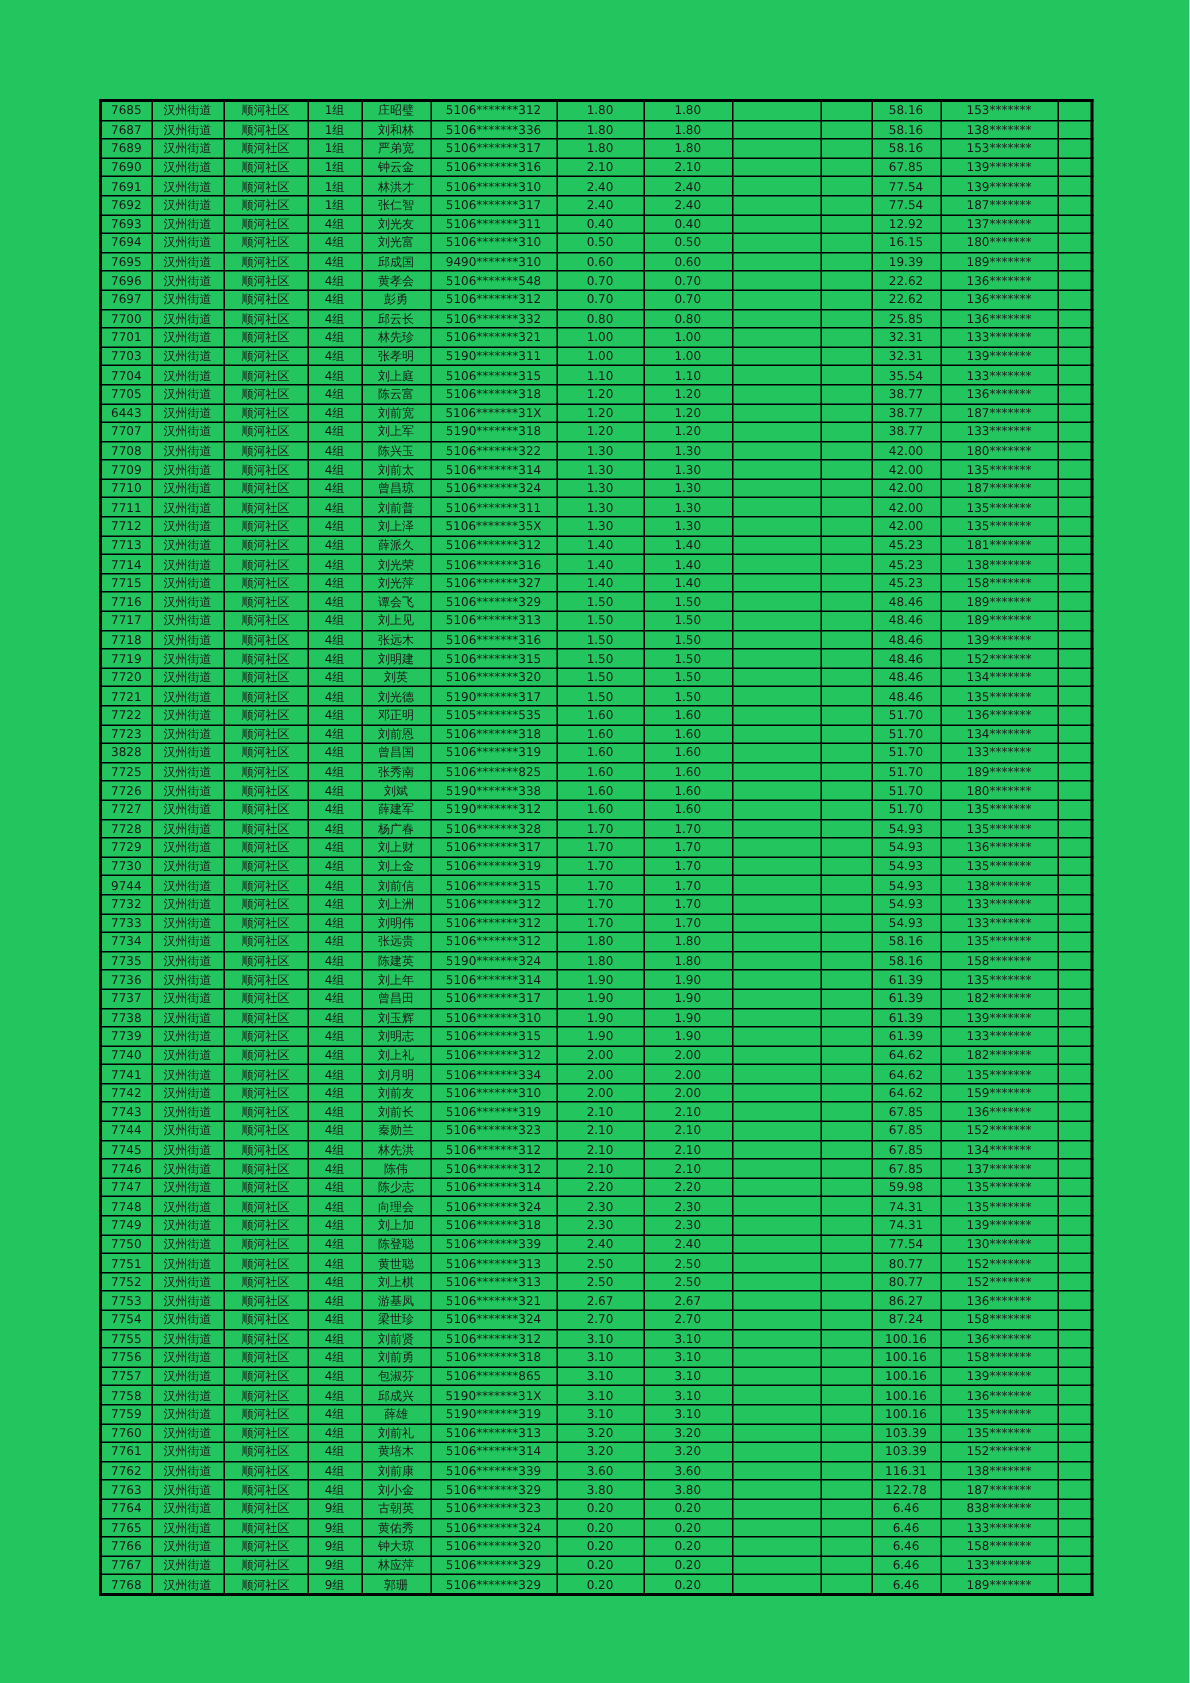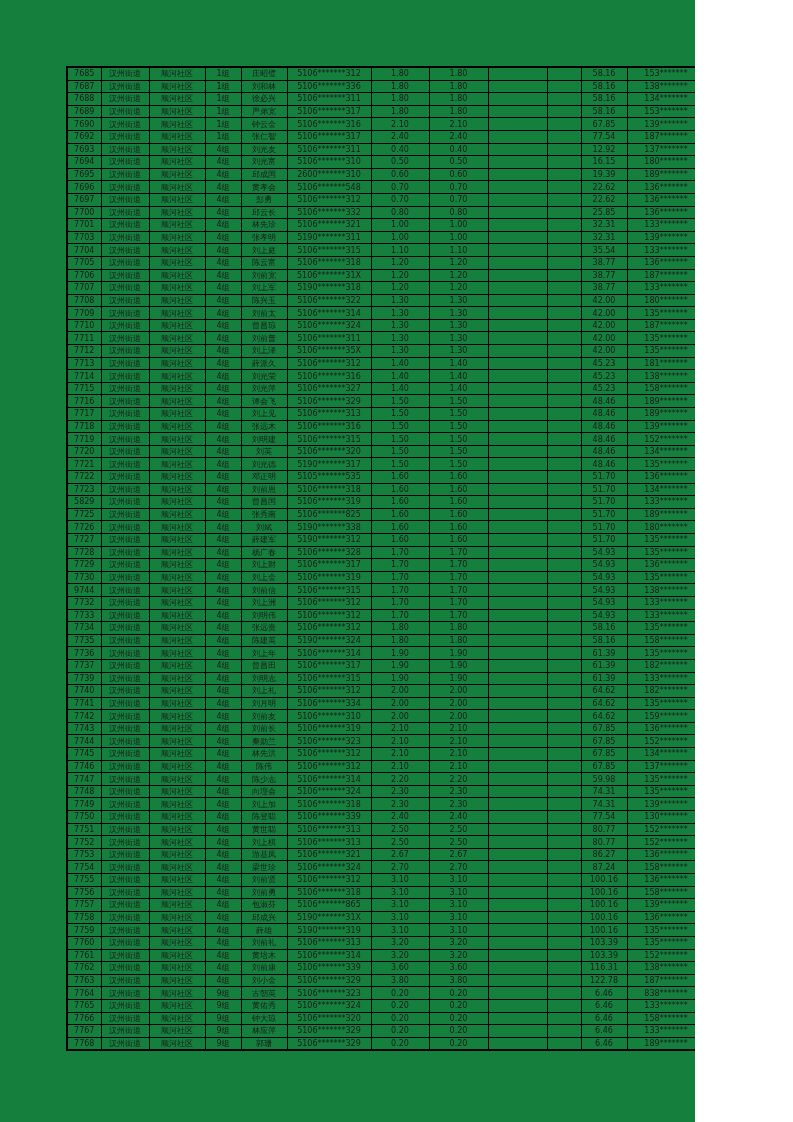--- a/index.html
+++ b/index.html
@@ -2,23 +2,23 @@
 <html><head>
 <meta charset="utf-8">
 <style>
   html, body {
     margin: 0;
     padding: 0;
     background: #ffffff;
   }
   .page {
     position: relative;
-    width: 695px;
+    width: 793px;
     height: 1122px;
-    background: #15803d;
+    background: #22c55e;
     overflow: hidden;
     font-family: "DejaVu Sans", sans-serif;
   }
   table.data-table {
     position: absolute;
     left: 66px;
     top: 66px;
     width: 661px;
     border-collapse: collapse;
     table-layout: fixed;
@@ -82,35 +82,20 @@
           <td>5106*******336</td>
           <td>1.80</td>
           <td>1.80</td>
           <td></td>
           <td></td>
           <td>58.16</td>
           <td>138*******</td>
           <td></td>
         </tr>
         <tr>
-          <td>7688</td>
-          <td>汉州街道</td>
-          <td>顺河社区</td>
-          <td>1组</td>
-          <td>徐必兴</td>
-          <td>5106*******311</td>
-          <td>1.80</td>
-          <td>1.80</td>
-          <td></td>
-          <td></td>
-          <td>58.16</td>
-          <td>134*******</td>
-          <td></td>
-        </tr>
-        <tr>
           <td>7689</td>
           <td>汉州街道</td>
           <td>顺河社区</td>
           <td>1组</td>
           <td>严弟宽</td>
           <td>5106*******317</td>
           <td>1.80</td>
           <td>1.80</td>
           <td></td>
           <td></td>
@@ -127,20 +112,35 @@
           <td>5106*******316</td>
           <td>2.10</td>
           <td>2.10</td>
           <td></td>
           <td></td>
           <td>67.85</td>
           <td>139*******</td>
           <td></td>
         </tr>
         <tr>
+          <td>7691</td>
+          <td>汉州街道</td>
+          <td>顺河社区</td>
+          <td>1组</td>
+          <td>林洪才</td>
+          <td>5106*******310</td>
+          <td>2.40</td>
+          <td>2.40</td>
+          <td></td>
+          <td></td>
+          <td>77.54</td>
+          <td>139*******</td>
+          <td></td>
+        </tr>
+        <tr>
           <td>7692</td>
           <td>汉州街道</td>
           <td>顺河社区</td>
           <td>1组</td>
           <td>张仁智</td>
           <td>5106*******317</td>
           <td>2.40</td>
           <td>2.40</td>
           <td></td>
           <td></td>
@@ -177,21 +177,21 @@
           <td>16.15</td>
           <td>180*******</td>
           <td></td>
         </tr>
         <tr>
           <td>7695</td>
           <td>汉州街道</td>
           <td>顺河社区</td>
           <td>4组</td>
           <td>邱成国</td>
-          <td>2600*******310</td>
+          <td>9490*******310</td>
           <td>0.60</td>
           <td>0.60</td>
           <td></td>
           <td></td>
           <td>19.39</td>
           <td>189*******</td>
           <td></td>
         </tr>
         <tr>
           <td>7696</td>
@@ -292,21 +292,21 @@
           <td>5106*******318</td>
           <td>1.20</td>
           <td>1.20</td>
           <td></td>
           <td></td>
           <td>38.77</td>
           <td>136*******</td>
           <td></td>
         </tr>
         <tr>
-          <td>7706</td>
+          <td>6443</td>
           <td>汉州街道</td>
           <td>顺河社区</td>
           <td>4组</td>
           <td>刘前宽</td>
           <td>5106*******31X</td>
           <td>1.20</td>
           <td>1.20</td>
           <td></td>
           <td></td>
           <td>38.77</td>
@@ -562,21 +562,21 @@
           <td>5106*******318</td>
           <td>1.60</td>
           <td>1.60</td>
           <td></td>
           <td></td>
           <td>51.70</td>
           <td>134*******</td>
           <td></td>
         </tr>
         <tr>
-          <td>5829</td>
+          <td>3828</td>
           <td>汉州街道</td>
           <td>顺河社区</td>
           <td>4组</td>
           <td>曾昌国</td>
           <td>5106*******319</td>
           <td>1.60</td>
           <td>1.60</td>
           <td></td>
           <td></td>
           <td>51.70</td>
@@ -769,20 +769,35 @@
           <td>顺河社区</td>
           <td>4组</td>
           <td>曾昌田</td>
           <td>5106*******317</td>
           <td>1.90</td>
           <td>1.90</td>
           <td></td>
           <td></td>
           <td>61.39</td>
           <td>182*******</td>
+          <td></td>
+        </tr>
+        <tr>
+          <td>7738</td>
+          <td>汉州街道</td>
+          <td>顺河社区</td>
+          <td>4组</td>
+          <td>刘玉辉</td>
+          <td>5106*******310</td>
+          <td>1.90</td>
+          <td>1.90</td>
+          <td></td>
+          <td></td>
+          <td>61.39</td>
+          <td>139*******</td>
           <td></td>
         </tr>
         <tr>
           <td>7739</td>
           <td>汉州街道</td>
           <td>顺河社区</td>
           <td>4组</td>
           <td>刘明志</td>
           <td>5106*******315</td>
           <td>1.90</td>

